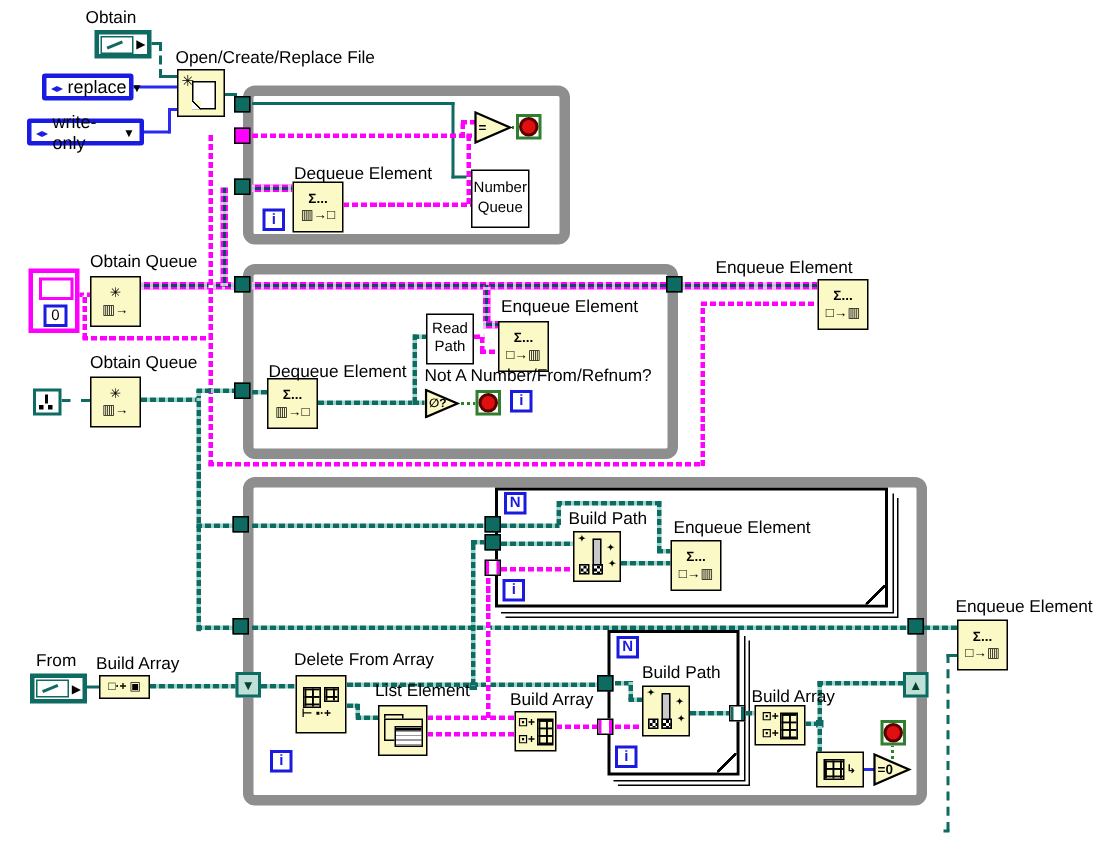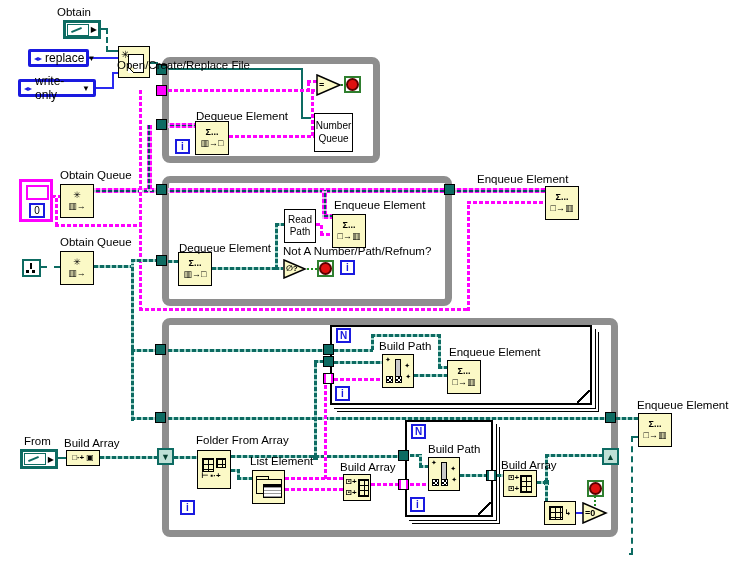--- a/index.html
+++ b/index.html
@@ -242,21 +242,21 @@
   <div class="enum" style="left:28px;top:49px;width:61px;height:18px;">
     <span class="earr">◂▸</span>
     <span>replace</span>
     <span class="dd">▼</span>
   </div>
   <div class="enum" style="left:18px;top:79px;width:78px;height:18px;">
     <span class="earr">◂▸</span>
     <span>write-only</span>
     <span class="dd">▼</span>
   </div>
-  <div class="lbl" style="left:117px;top:33px;margin-top:26px;">Open/Create/Replace File</div>
+  <div class="lbl" style="left:117px;top:33px;">Open/Create/Replace File</div>
   <div class="nd" style="left:118px;top:46px;width:32px;height:32px;">
     <span class="spark" style="left:2px;top:2px;">✳</span>
     <div class="pagei" style="margin-left:4px;margin-top:3px;">
         <div class="fbl"></div>
       </div>
   </div>
 
   <div class="lbl" style="left:196px;top:110px;">Dequeue Element</div>
   <div class="nd" style="left:195px;top:121px;width:34px;height:34px;">
     <div class="nglyph">Σ...</div>
@@ -311,21 +311,21 @@
   </div>
   <div class="subvi" style="left:284px;top:209px;width:32px;height:34px;">
     <div>Read</div>
     <div>Path</div>
   </div>
   <div class="lbl" style="left:334px;top:199px;">Enqueue Element</div>
   <div class="nd" style="left:332px;top:214px;width:34px;height:34px;">
     <div class="nglyph">Σ...</div>
     <div class="nglyph">□→▥</div>
   </div>
-  <div class="lbl" style="left:283px;top:245px;">Not A Number/Path/Refnum?</div>
+  <div class="lbl" style="left:283px;top:245px;">Not A Number/From/Refnum?</div>
   <div class="tri" style="left:283px;top:259px;width:24px;height:20px;">
     <svg width="24" height="20">
         <polygon points="1,1 22,10 1,19" fill="#fbf9c6" stroke="#000" stroke-width="1.5"></polygon>
       </svg>
     <span style="font-size:8px;">∅?</span>
   </div>
   <div class="stopt" style="left:317px;top:260px;">
       <div class="dot"></div>
     </div>
   <div class="term" style="left:340px;top:260px;">
@@ -366,21 +366,21 @@
     <div class="inner">
         <div class="diag"></div>
       </div>
     <span class="arr">▶</span>
   </div>
   <div class="lbl" style="left:64px;top:437px;">Build Array</div>
   <div class="nd" style="left:66px;top:450px;width:34px;height:16px;flex-direction:row;gap:2px;">
     <span class="smglyph">□·+</span>
     <span class="smglyph">▣</span>
   </div>
-  <div class="lbl" style="left:196px;top:434px;">Folder From Array</div>
+  <div class="lbl" style="left:196px;top:434px;">Delete From Array</div>
   <div class="nd" style="left:197px;top:450px;width:34px;height:39px;">
     <div style="display:flex;gap:2px;align-items:flex-start;">
       <div class="grid" style="width:12px;height:14px;background-color:#fbf9c6;"></div>
       <div class="grid" style="width:10px;height:10px;background-color:#fbf9c6;"></div>
     </div>
     <div class="smglyph" style="align-self:flex-start;margin-left:3px;">⊢ ▪·+</div>
   </div>
   <div class="term" style="left:180px;top:500px;">
       <span>i</span>
     </div>

